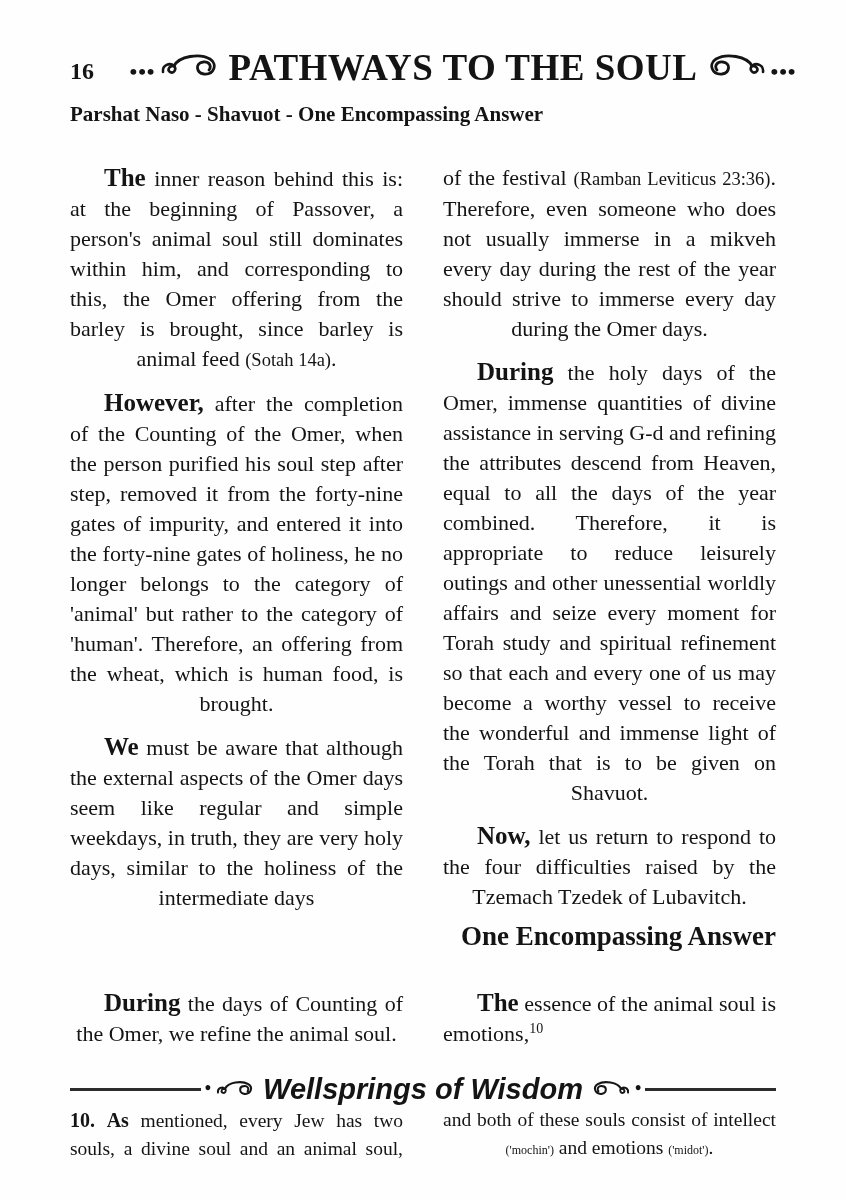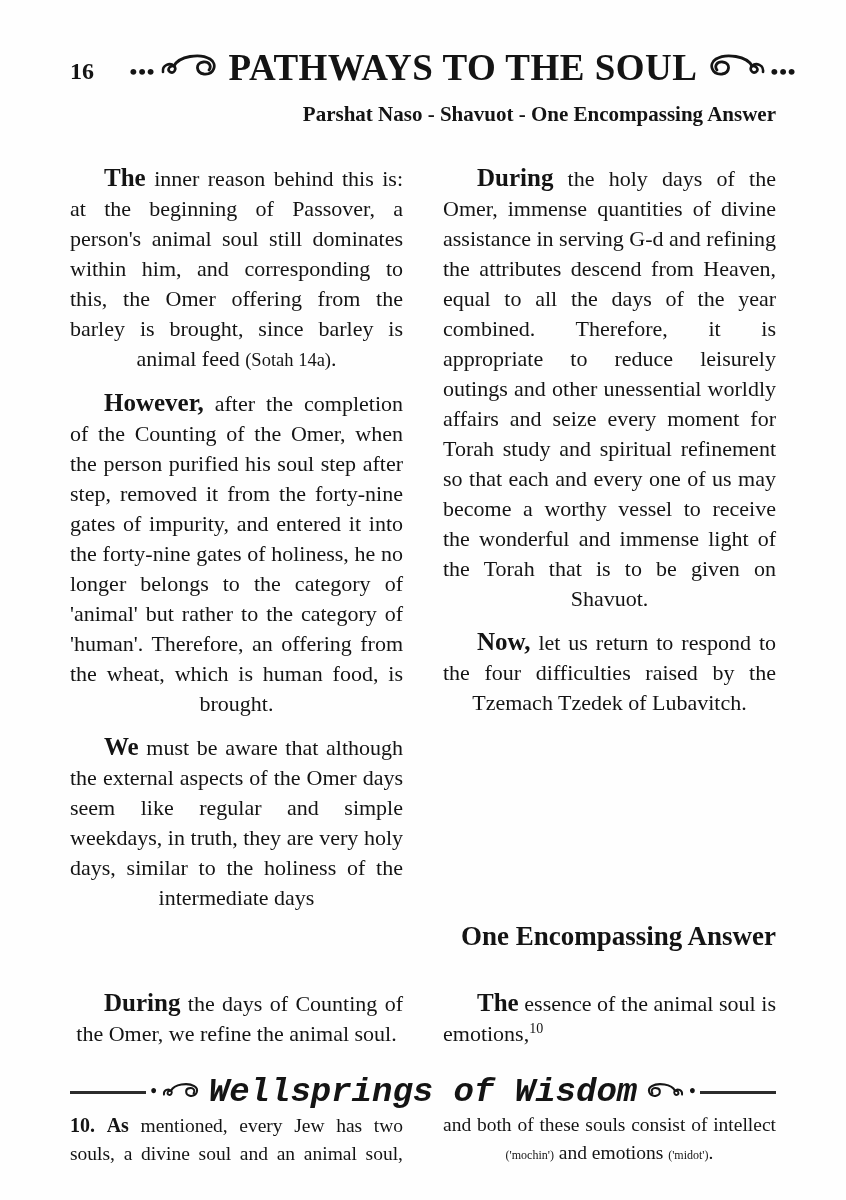--- a/index.html
+++ b/index.html
@@ -24,21 +24,21 @@
     display:flex;justify-content:center;align-items:center;gap:7px;
   }
   .book-title{
     font-size:37px;font-weight:bold;letter-spacing:.5px;white-space:nowrap;
   }
   .orn{display:flex;align-items:center;gap:4px;}
   .dots{font-size:22px;font-weight:bold;letter-spacing:1px;line-height:1;position:relative;top:4px;}
   .swirl svg{display:block;}
   .mirror{transform:scaleX(-1);}
   .subtitle{
-    text-align:right;font-size:21px;font-weight:bold;margin-top:4px;
+    text-align:left;font-size:21px;font-weight:bold;margin-top:4px;
   }
   
   .cols{display:flex;gap:40px;margin-top:36px;}
   .col{width:333px;}
   p.body{
     font-size:22px;line-height:30px;
     text-align:justify;text-align-last:center;
     margin:0 0 13px 0;text-indent:34px;
   }
   p.noindent{text-indent:0;}
@@ -51,22 +51,22 @@
   .section-head{
     text-align:right;font-size:27px;font-weight:bold;
     margin:8px 0 14px 0;
   }
   
   .banner{display:flex;align-items:center;margin-top:24px;}
   .rule{flex:1;height:3px;background:#2c2c2c;}
   .banner-mid{display:flex;align-items:center;gap:5px;padding:0 4px;}
   .banner-dot{font-size:18px;font-weight:bold;position:relative;top:-1px;}
   .script{
-    font-family:Liberation Mono, monospace;
-    font-style:italic;font-weight:bold;font-size:34px;
+    font-family:Liberation Sans, sans-serif;
+    font-style:italic;font-weight:bold;font-size:29px;
     white-space:nowrap;padding:0 2px;
   }
   
   .fncols{display:flex;gap:40px;margin-top:0;}
   .fn{
     width:333px;font-size:19.5px;line-height:28px;
     text-align:justify;
   }
   .fn-left{text-align-last:justify;}
   .fn-right{text-align-last:center;}
@@ -105,20 +105,21 @@
   </div>
   <div class="subtitle">Parshat Naso - Shavuot - One Encompassing Answer</div>
 
   <div class="cols">
     <div class="col">
       <p class="body"><span class="lead">The</span><span> inner reason behind this is: at the beginning of Passover, a person's animal soul still dominates within him, and corresponding to this, the Omer offering from the barley is brought, since barley is animal feed </span><span class="cite">(Sotah 14a)</span><span>.</span></p>
       <p class="body"><span class="lead">However,</span><span> after the completion of the Counting of the Omer, when the person purified his soul step after step, removed it from the forty-nine gates of impurity, and entered it into the forty-nine gates of holiness, he no longer belongs to the category of 'animal' but rather to the category of 'human'. Therefore, an offering from the wheat, which is human food, is brought.</span></p>
       <p class="body tight"><span class="lead">We</span><span> must be aware that although the external aspects of the Omer days seem like regular and simple weekdays, in truth, they are very holy days, similar to the holiness of the intermediate days</span></p>
     </div>
     <div class="col">
+      <p class="body noindent"><span>of the festival </span><span class="cite">(Ramban Leviticus 23:36)</span><span>. Therefore, even someone who does not usually immerse in a mikveh every day during the rest of the year should strive to immerse every day during the Omer days.</span></p>
       <p class="body"><span class="lead">During</span><span> the holy days of the Omer, immense quantities of divine assistance in serving G-d and refining the attributes descend from Heaven, equal to all the days of the year combined. Therefore, it is appropriate to reduce leisurely outings and other unessential worldly affairs and seize every moment for Torah study and spiritual refinement so that each and every one of us may become a worthy vessel to receive the wonderful and immense light of the Torah that is to be given on Shavuot.</span></p>
       <p class="body tight"><span class="lead">Now,</span><span> let us return to respond to the four difficulties raised by the Tzemach Tzedek of Lubavitch.</span></p>
     </div>
   </div>
 
   <div class="section-head">One Encompassing Answer</div>
   <div class="cols">
     <div class="col">
       <p class="body tight"><span class="lead">During</span><span> the days of Counting of the Omer, we refine the animal soul.</span></p>
     </div>

